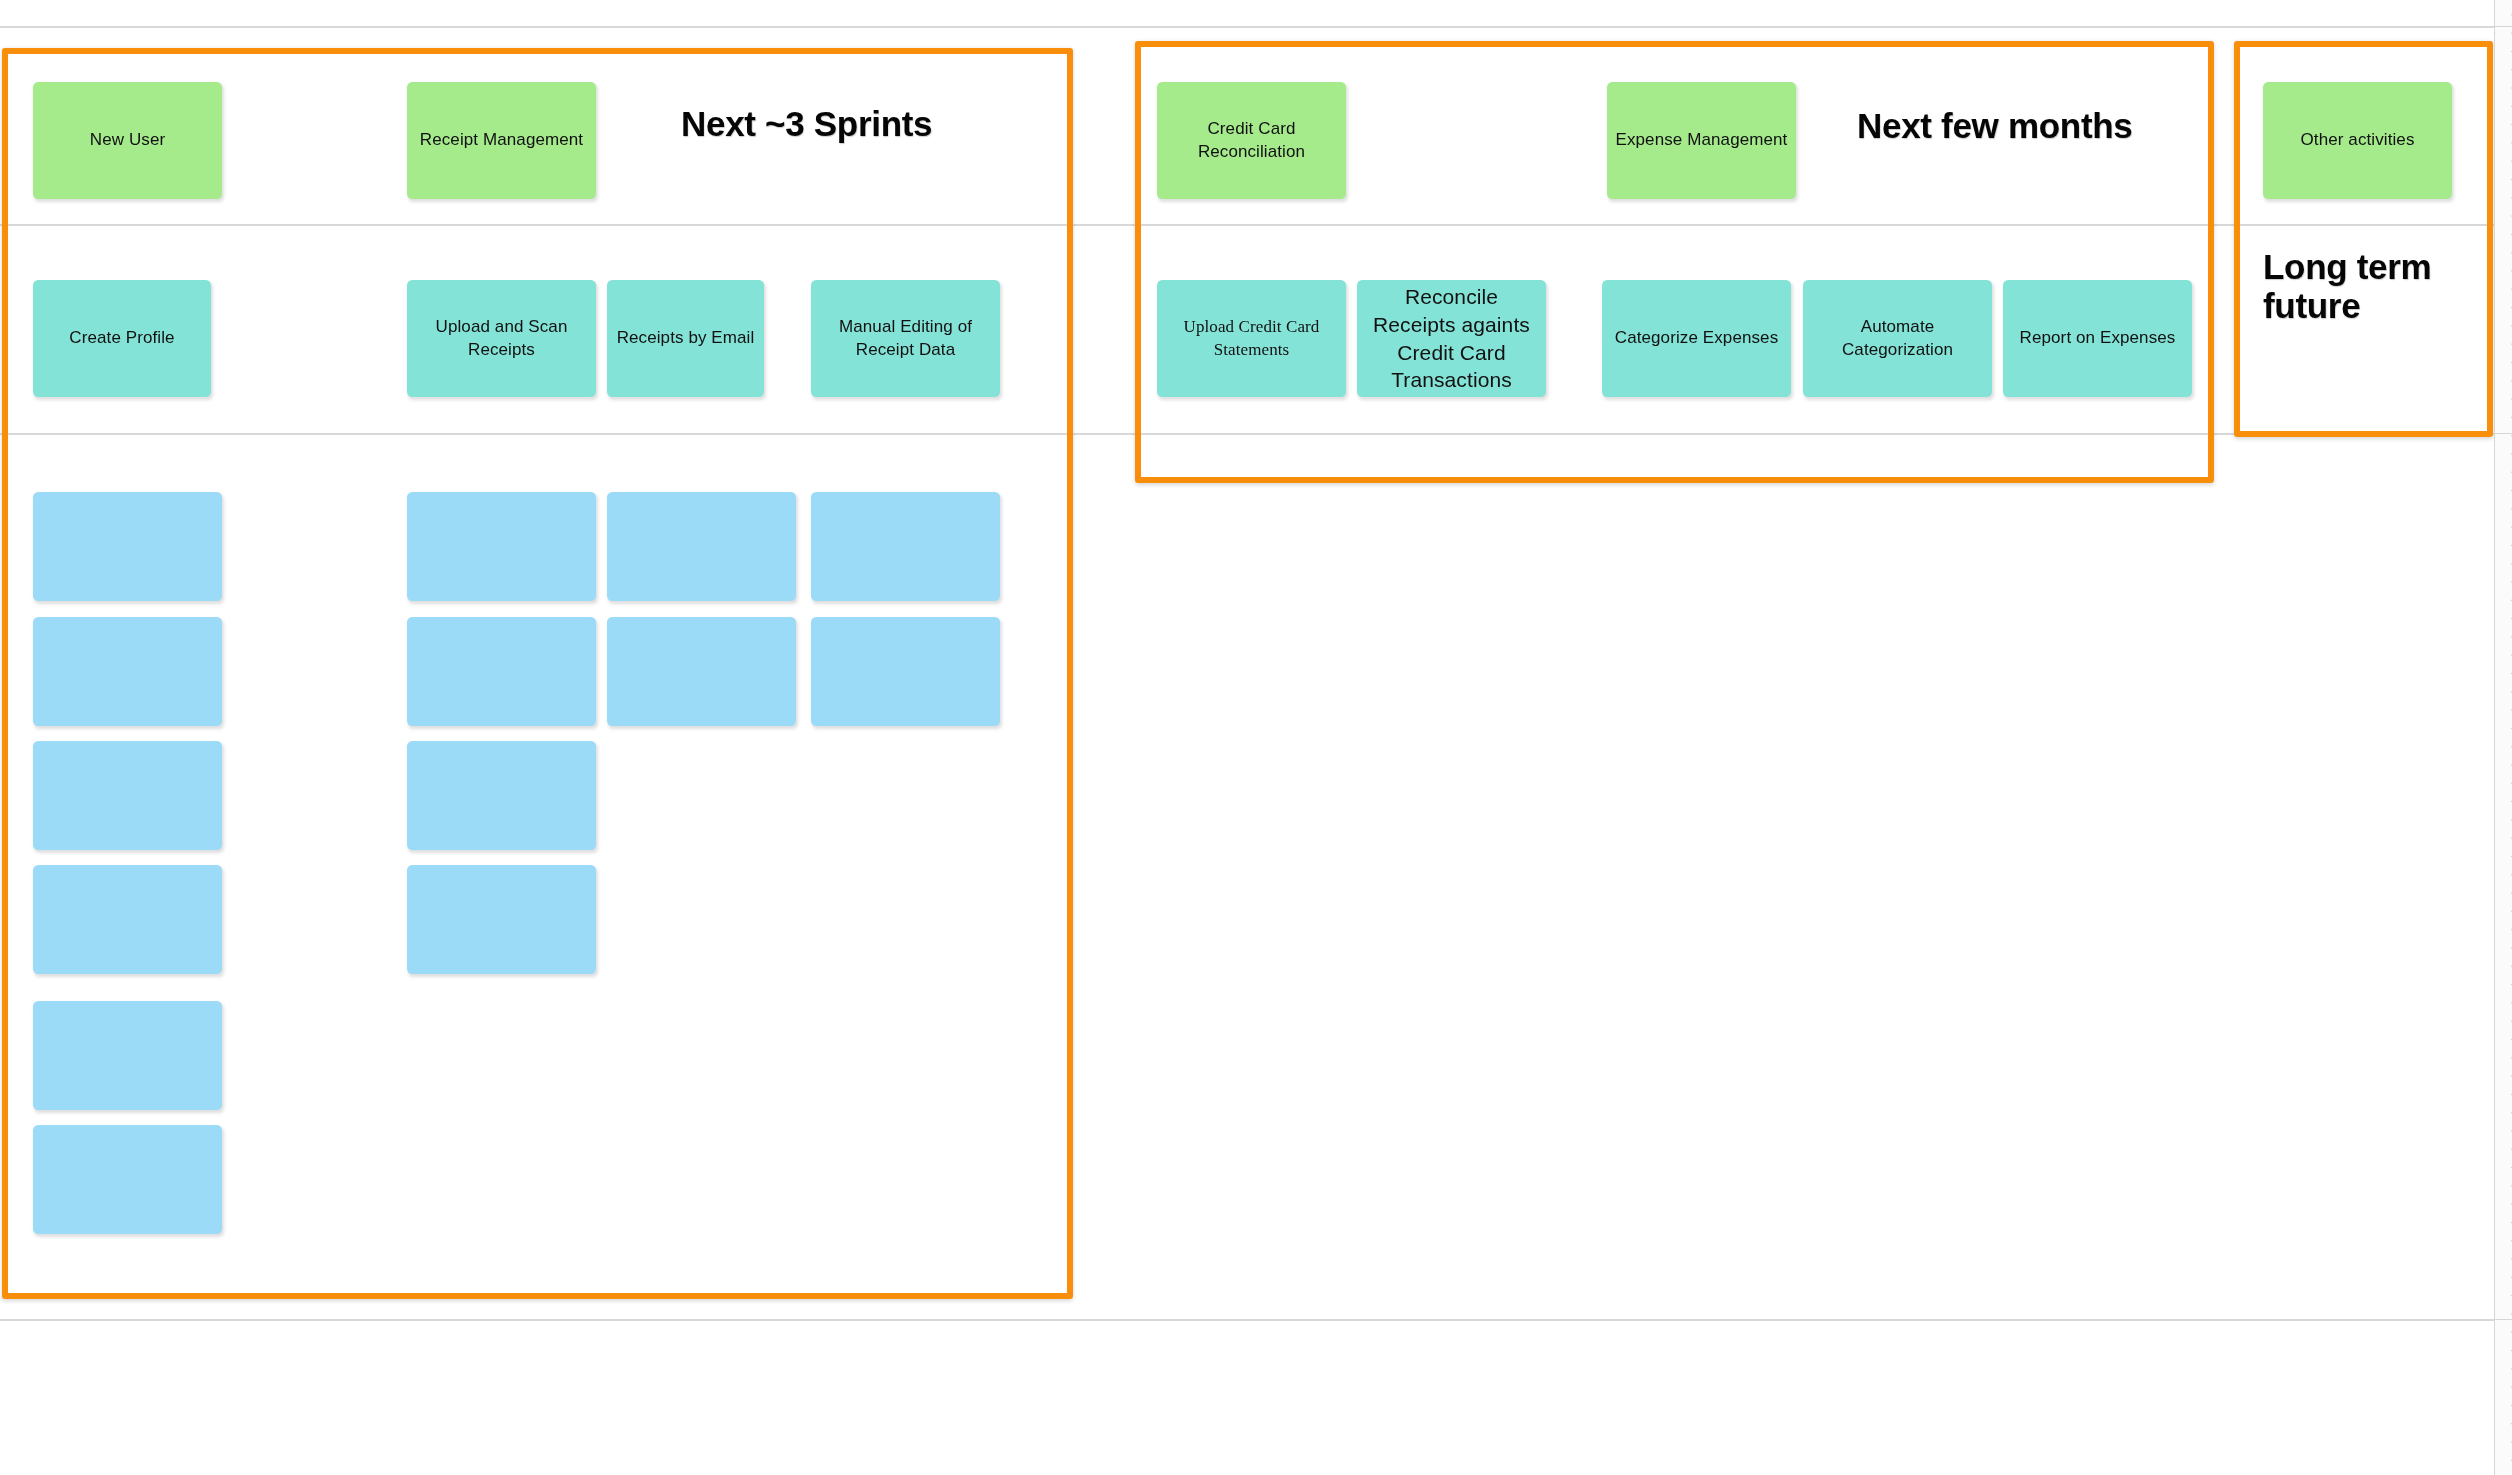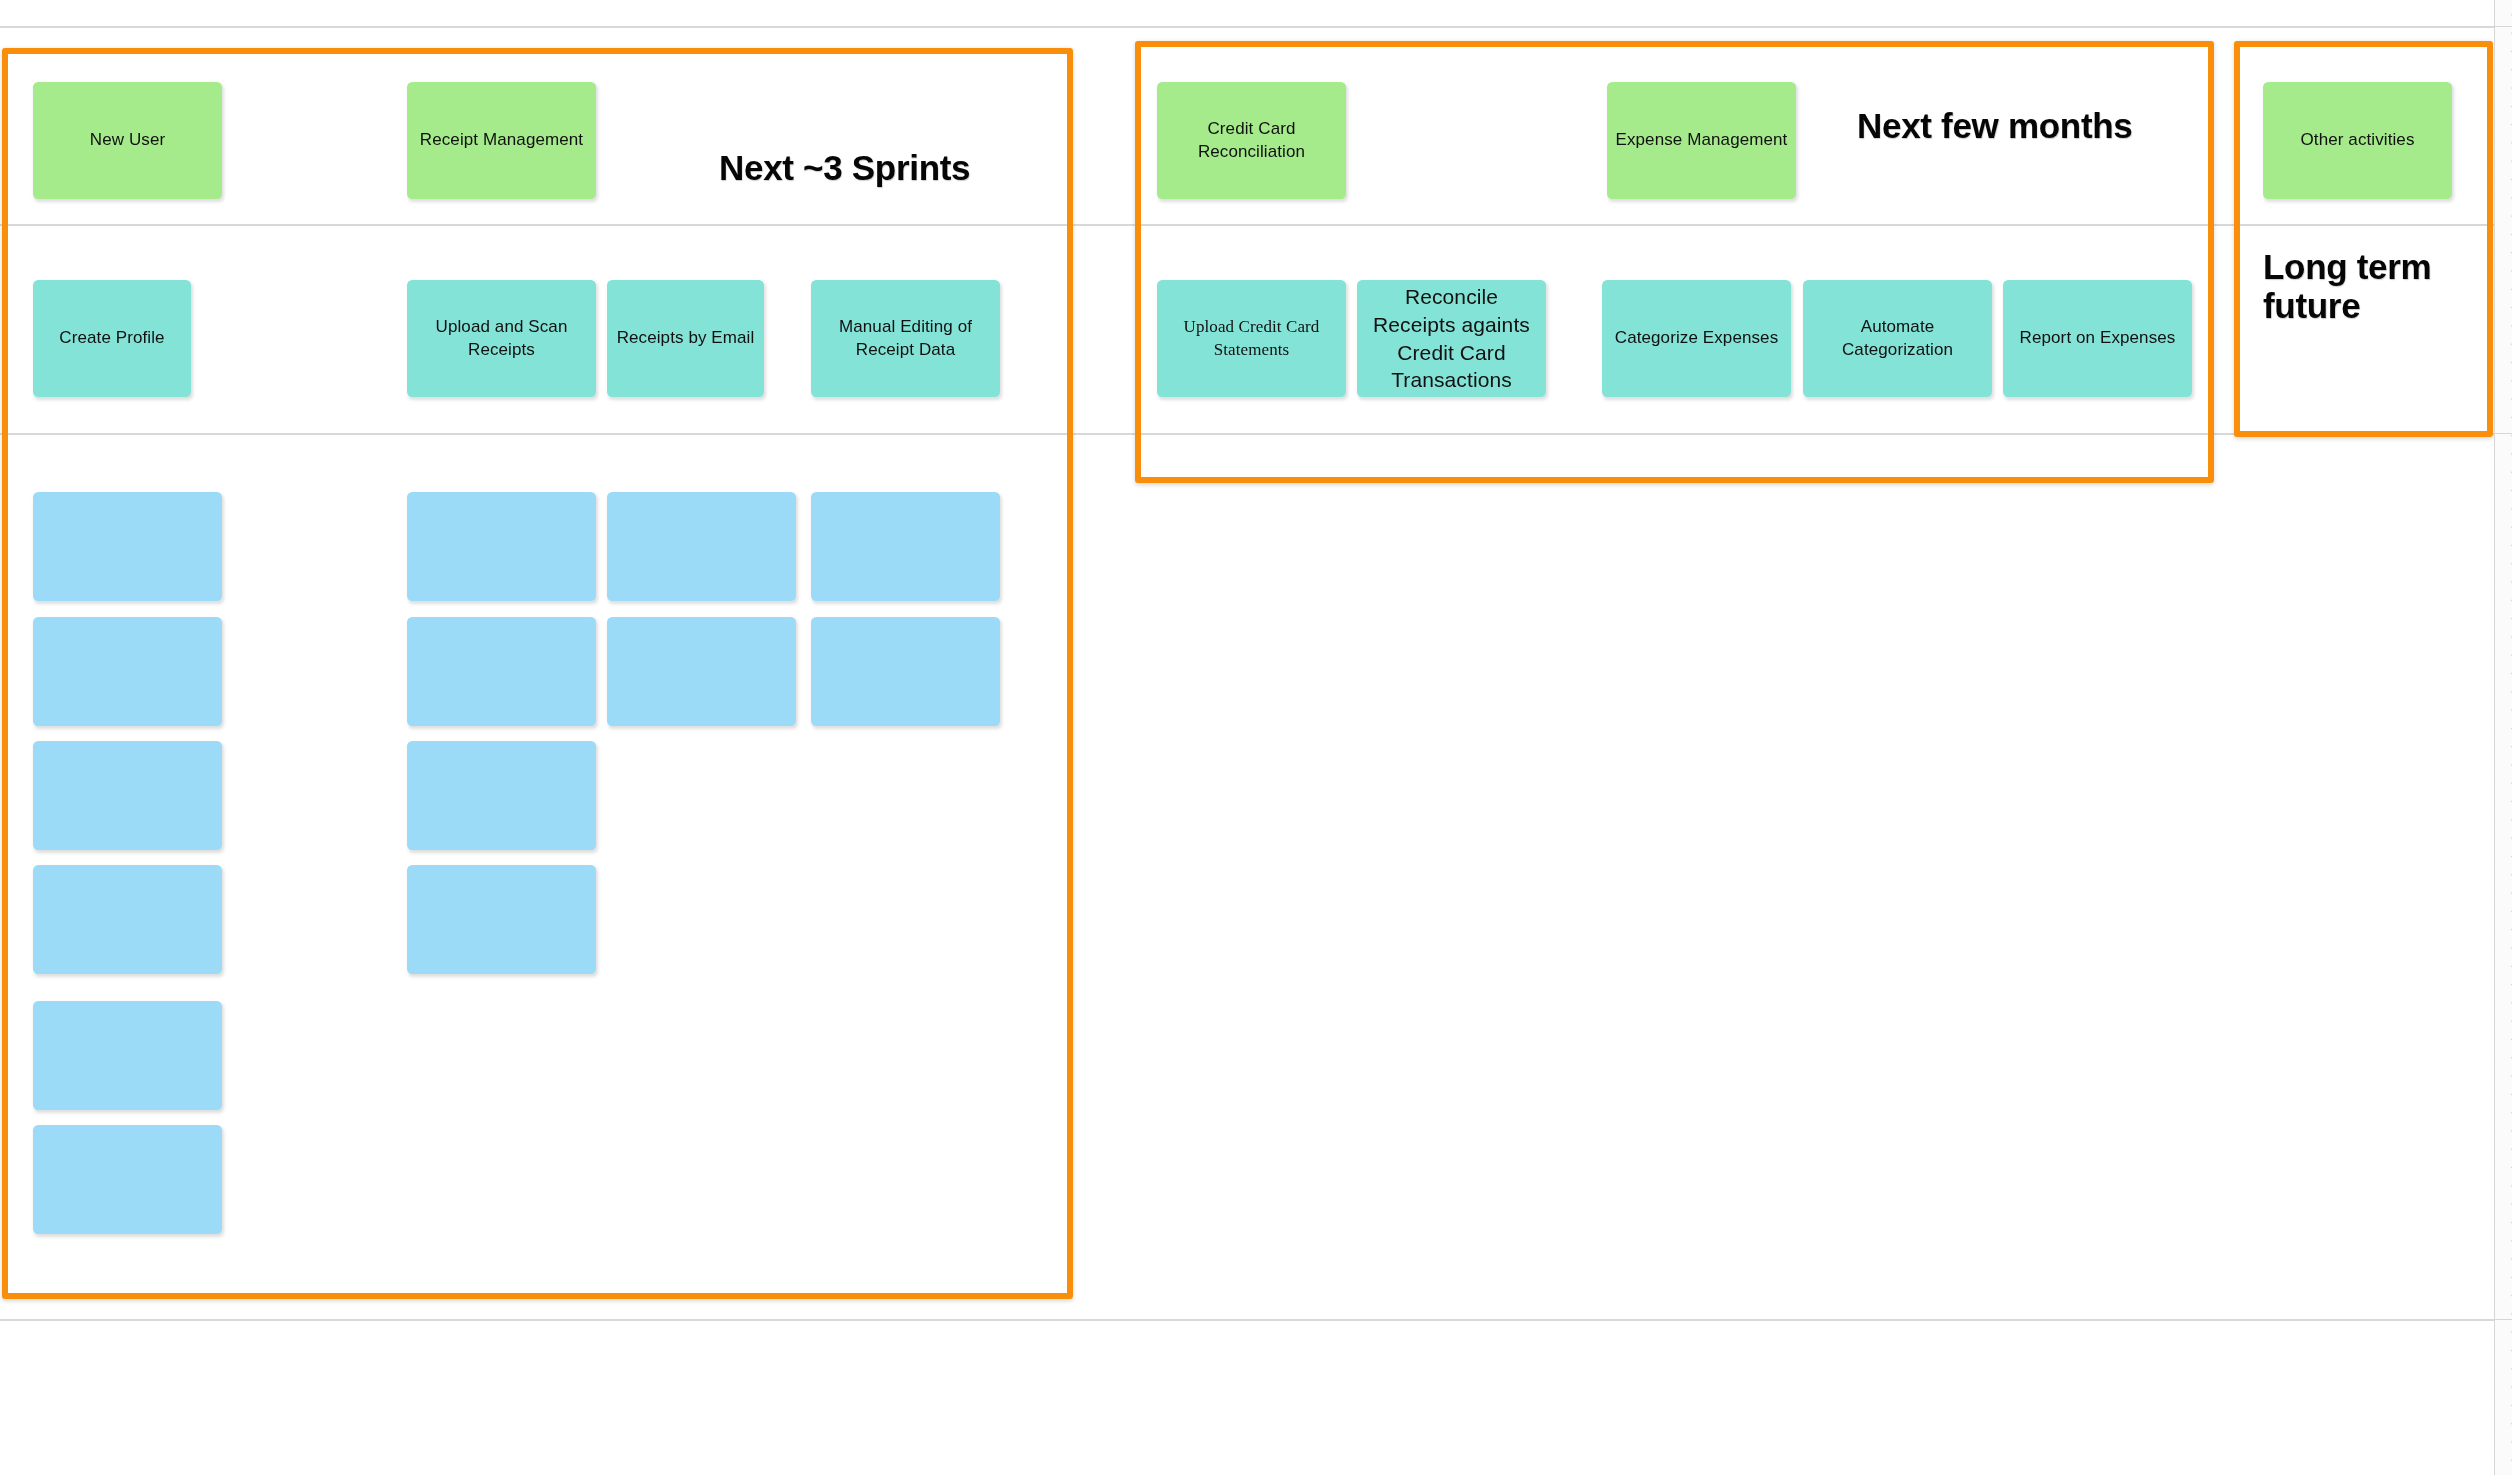--- a/index.html
+++ b/index.html
@@ -106,21 +106,21 @@
 
   <div class="lane-line" style="top:26px;  width:2494px;"></div>
   <div class="lane-line" style="top:224px; width:2494px;"></div>
   <div class="lane-line" style="top:433px; width:2494px;"></div>
   <div class="lane-line" style="top:1319px; width:2494px;"></div>
 
   <div class="frame" style="left:1.7px;    top:48px; width:1071px; height:1251px;"></div>
   <div class="frame" style="left:1135px; top:41px; width:1079px; height:442px;"></div>
   <div class="frame" style="left:2234px; top:41px; width:259px; height:396px;"></div>
 
-  <div class="lane-title" style="left:719px; top:104px;margin-top:44px;">Next ~3 Sprints</div>
+  <div class="lane-title" style="left:681px; top:104px;">Next ~3 Sprints</div>
   <div class="lane-title" style="left:1857px; top:106px;">Next few months</div>
   <div class="lane-title" style="left:2263px; top:247px;">Long term
 future</div>
 
   <div class="card green" style="left:33px; top:82px; width:189px; height:117px;">
     <span class="card-label">New User</span>
   </div>
 
   <div class="card green" style="left:407px; top:82px; width:189px; height:117px;">
     <span class="card-label">Receipt Management</span>
@@ -131,21 +131,21 @@
   </div>
 
   <div class="card green" style="left:1607px; top:82px; width:189px; height:117px;">
     <span class="card-label">Expense Management</span>
   </div>
 
   <div class="card green" style="left:2263px; top:82px; width:189px; height:117px;">
     <span class="card-label">Other activities</span>
   </div>
 
-  <div class="card teal" style="left:33px; top:280px; width:158px; height:117px;">
+  <div class="card teal" style="left:33px; top:280px; width:178px; height:117px;">
     <span class="card-label">Create Profile</span>
   </div>
 
   <div class="card teal" style="left:407px; top:280px; width:189px; height:117px;">
     <span class="card-label">Upload and Scan Receipts</span>
   </div>
 
   <div class="card teal" style="left:607px; top:280px; width:157px; height:117px;">
     <span class="card-label">Receipts by Email</span>
   </div>

